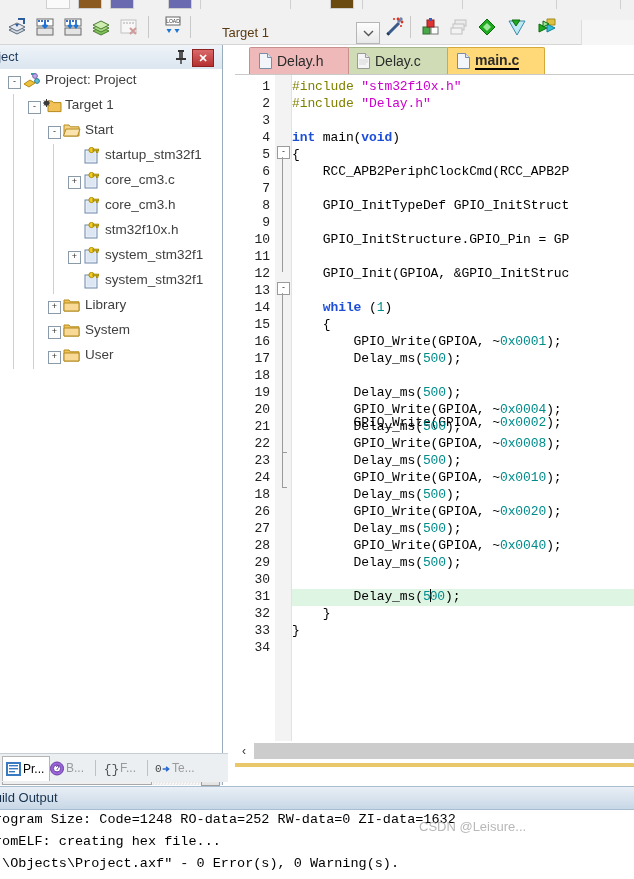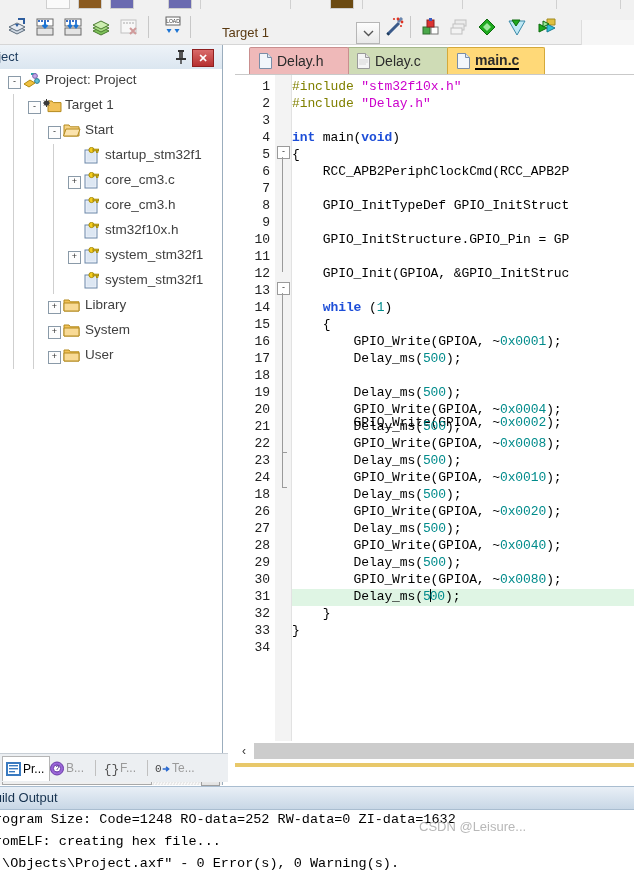--- a/index.html
+++ b/index.html
@@ -627,21 +627,20 @@
         <div class="cline" style="top: 327px;">        GPIO_Write(GPIOA, ~<span class="num">0x0004</span>);</div>
         <div class="cline" style="top: 344px;">        Delay_ms(<span class="num">500</span>);</div>
         <div class="cline" style="top: 361px;">        GPIO_Write(GPIOA, ~<span class="num">0x0008</span>);</div>
         <div class="cline" style="top: 378px;">        Delay_ms(<span class="num">500</span>);</div>
         <div class="cline" style="top: 395px;">        GPIO_Write(GPIOA, ~<span class="num">0x0010</span>);</div>
         <div class="cline" style="top: 412px;">        Delay_ms(<span class="num">500</span>);</div>
         <div class="cline" style="top: 429px;">        GPIO_Write(GPIOA, ~<span class="num">0x0020</span>);</div>
         <div class="cline" style="top: 446px;">        Delay_ms(<span class="num">500</span>);</div>
         <div class="cline" style="top: 463px;">        GPIO_Write(GPIOA, ~<span class="num">0x0040</span>);</div>
         <div class="cline" style="top: 480px;">        Delay_ms(<span class="num">500</span>);</div>
-        <div class="cline" style="top: 497px;">        GPIO_Write(GPIOA, ~<span class="num">0x0080</span>);</div>
         <div class="cline hl" style="top: 514px;">        Delay_ms(<span class="num">5</span><span class="cursor"></span><span class="num">00</span>);</div>
         <div class="cline" style="top: 531px;">    }</div>
         <div class="cline" style="top: 548px;">}</div>
         <div class="cline" style="top: 565px;"></div>
       </div>
   </div>
   <div id="editor-bottom-accent"></div>
   <div id="editor-hscroll">
     <div class="lbtn">‹</div>
     <div class="ethumb"></div>

